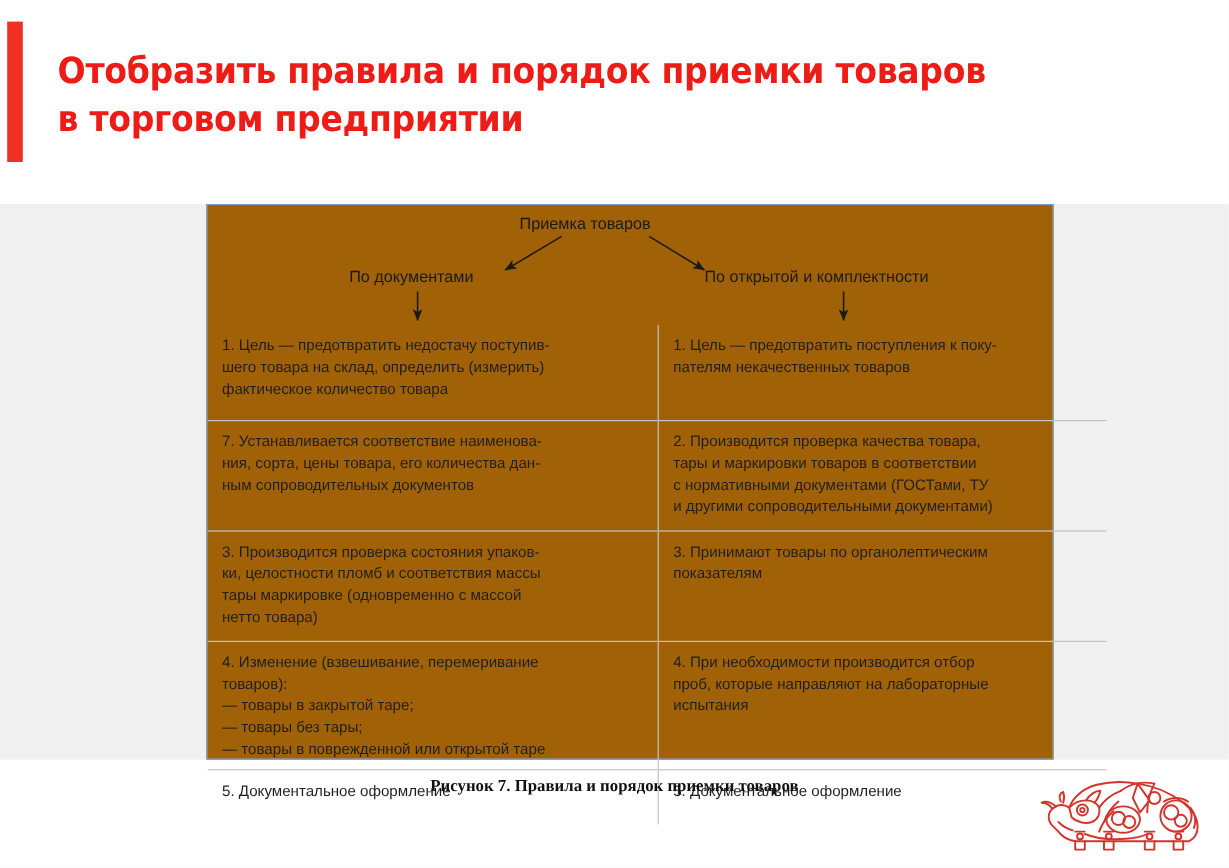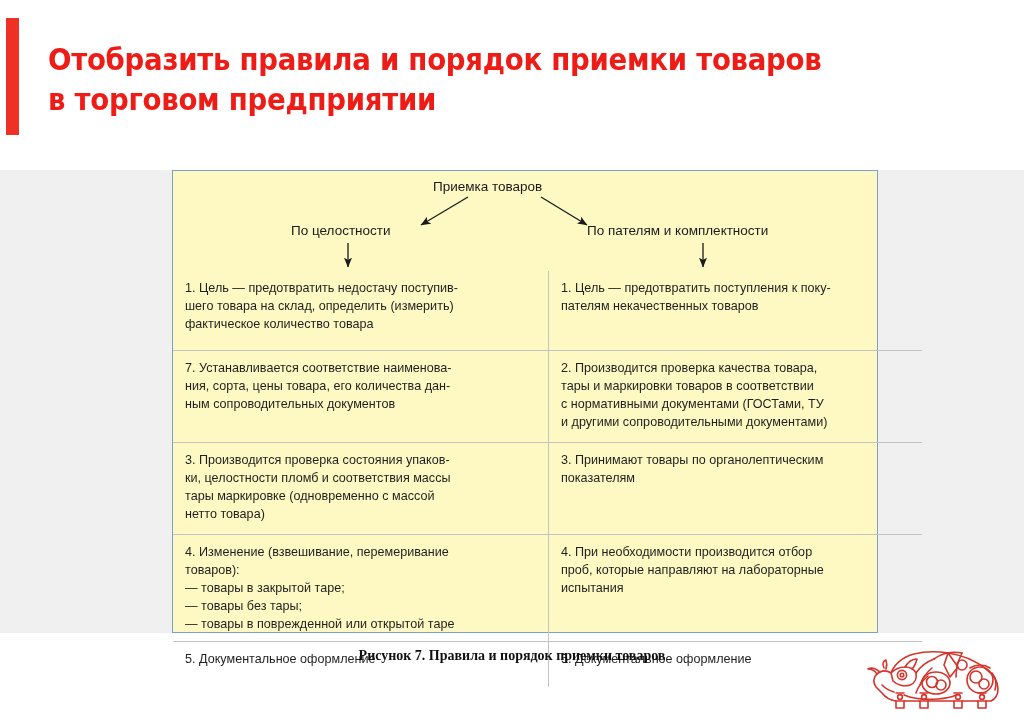--- a/index.html
+++ b/index.html
@@ -50,21 +50,21 @@
     background: #f0f0f0;
   }
 
   
   #figure-box {
     position: absolute;
     left: 172px;
     top: 170px;
     width: 706px;
     height: 463px;
-    background: #fef9c3;
+    background: #a16207;
     border: 1px solid #7ba2c6;
     box-sizing: border-box;
   }
 
   
   #branch-area {
     position: relative;
     width: 100%;
     height: 100px;
   }
@@ -162,22 +162,22 @@
       <line x1="295" y1="26" x2="248" y2="54" stroke="#1a1a1a" stroke-width="1.3" marker-end="url(#arrowhead)"></line>
 
       <line x1="368" y1="26" x2="414" y2="54" stroke="#1a1a1a" stroke-width="1.3" marker-end="url(#arrowhead)"></line>
 
       <line x1="175" y1="72" x2="175" y2="96" stroke="#1a1a1a" stroke-width="1.3" marker-end="url(#arrowhead)"></line>
 
       <line x1="530" y1="72" x2="530" y2="96" stroke="#1a1a1a" stroke-width="1.3" marker-end="url(#arrowhead)"></line>
     </svg>
 
     <div class="branch-label" id="branch-root-label">Приемка товаров</div>
-    <div class="branch-label" id="branch-left-label">По целостности</div>
-    <div class="branch-label" id="branch-right-label">По пателям и комплектности</div>
+    <div class="branch-label" id="branch-left-label">По документами</div>
+    <div class="branch-label" id="branch-right-label">По открытой и комплектности</div>
   </div>
 
   <table id="matrix">
     <tbody>
       <tr class="r1">
         <td class="col-left">1. Цель — предотвратить недостачу поступив-
 шего товара на склад, определить (измерить)
 фактическое количество товара</td>
         <td class="col-right">1. Цель — предотвратить поступления к поку-
 пателям некачественных товаров</td>

